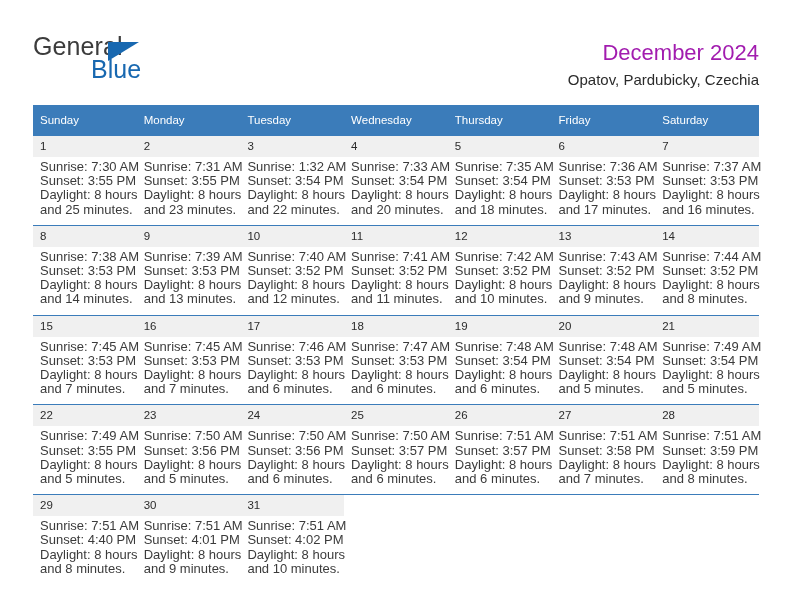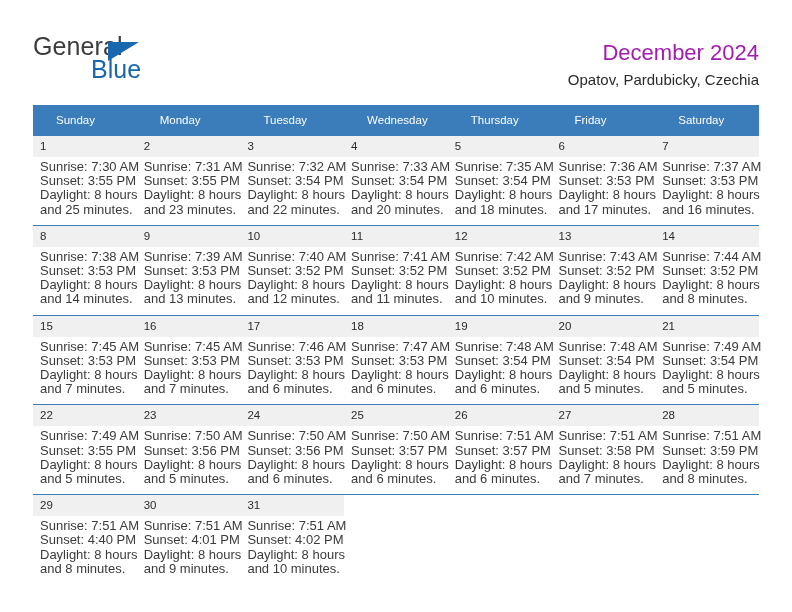--- a/index.html
+++ b/index.html
@@ -92,21 +92,21 @@
     width: 726px;
     border-collapse: collapse;
     table-layout: fixed;
   }
   .calendar th {
     background: #3b7cba;
     color: #ffffff;
     font-size: 11.5px;
     font-weight: normal;
     text-align: left;
-    padding: 5px 0 5px 23px;
+    padding: 5px 0 5px 7px;
     height: 20px;
     vertical-align: middle;
     border: none;
   }
   .calendar td {
     vertical-align: top;
     padding: 0;
     border: none;
     width: 103.7px;
   }
@@ -191,21 +191,21 @@
           <div class="cellbody">
             <div>Sunrise: 7:31 AM</div>
             <div>Sunset: 3:55 PM</div>
             <div>Daylight: 8 hours</div>
             <div>and 23 minutes.</div>
           </div>
         </td>
         <td>
           <div class="daynum">3</div>
           <div class="cellbody">
-            <div>Sunrise: 7:32 AM</div>
+            <div>Sunrise: 1:32 AM</div>
             <div>Sunset: 3:54 PM</div>
             <div>Daylight: 8 hours</div>
             <div>and 22 minutes.</div>
           </div>
         </td>
         <td>
           <div class="daynum">4</div>
           <div class="cellbody">
             <div>Sunrise: 7:33 AM</div>
             <div>Sunset: 3:54 PM</div>

